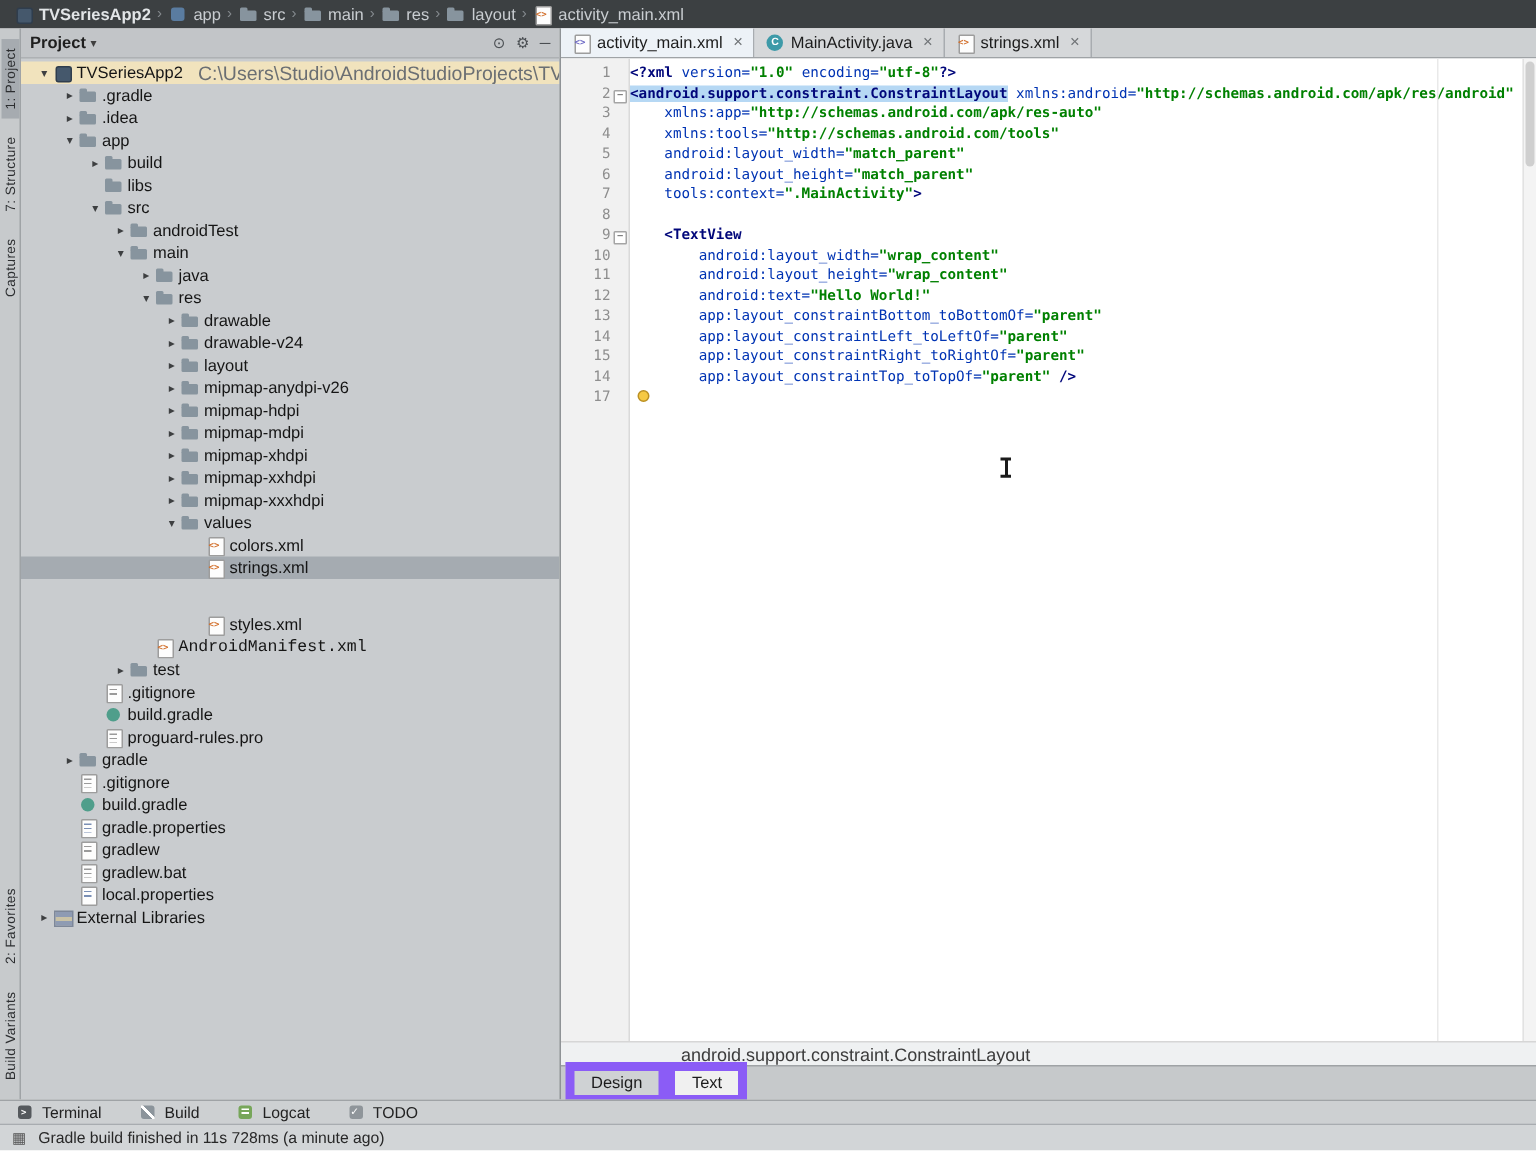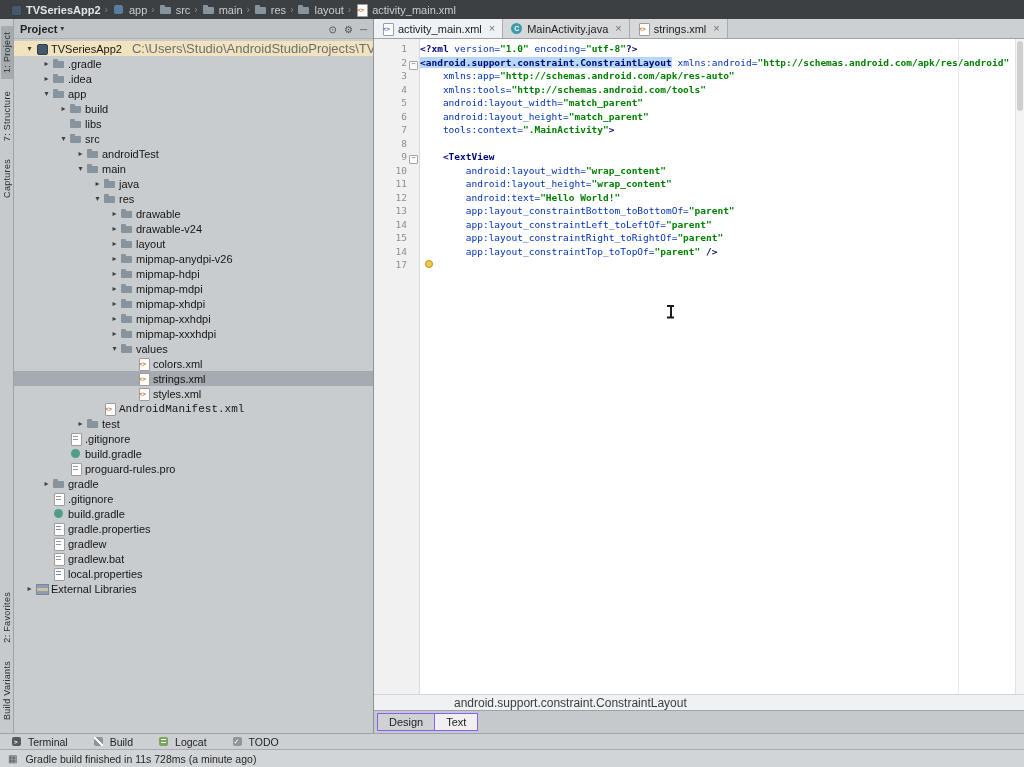--- a/index.html
+++ b/index.html
@@ -86,21 +86,21 @@
   .c-attr { color:#0033b3; }
   .c-str { color:#008000; font-weight:bold; }
   .c-sel { background:#b6d8f4; color:#00067a; font-weight:bold; }
   .bulb { position:absolute; left:51px; top:2px; width:8px; height:8px; border-radius:50%; background:#f6c944; border:1px solid #bb9023; }
   .ibeam { position:absolute; left:292px; top:266px; width:9px; height:13px; }
   .ibeam::before { content:''; position:absolute; left:4px; top:1px; width:1.5px; height:11px; background:#1b1b1b; }
   .ibeam::after { content:''; position:absolute; left:1px; top:0; width:7px; height:1.5px; background:#1b1b1b; box-shadow:0 11.5px 0 #1b1b1b; }
 
   .ed-breadcrumb { height:16px; background:#eff1f2; border-top:1px solid #d6d6d6; display:flex; align-items:center; padding-left:80px; font-size:12px; color:#3c3c3c; flex:0 0 auto; }
   .view-tabs { height:23px; background:#c6c9cb; border-top:1px solid #9fa3a6; display:flex; align-items:center; padding:0 3px; flex:0 0 auto; }
-  .vtab { padding:2px 11px; font-size:11px; color:#1c1c1c; border:1px solid #8b5cf6; background:#cfd2d4; margin-right:-1px; }
+  .vtab { padding:2px 11px; font-size:11px; color:#1c1c1c; border:6px solid #8b5cf6; background:#cfd2d4; margin-right:-1px; }
   .vtab.active { background:#f0f0f0; }
 
   
   .bottombar { height:16px; background:#cdd0d2; border-top:1px solid #9fa3a6; display:flex; align-items:center; gap:24px; padding-left:10px; font-size:10.5px; color:#222; flex:0 0 auto; }
   .bitem { display:inline-flex; align-items:center; gap:5px;justify-content:flex-end; }
   .statusbar { height:18px; background:#d2d5d7; border-top:1px solid #a8acb0; display:flex; align-items:center; gap:8px; padding:0 8px; font-size:10.5px; color:#282828; flex:0 0 auto; }
   .sb-grid { color:#555; font-size:10px; }
 </style>
 </head>
 <body>
@@ -275,21 +275,21 @@
           <div class="trow" style="padding-left: 112px;">
             <span class="arrow"></span>
             <span class="icon i-xml-file"></span>
             <span class="lbl">colors.xml</span>
           </div>
           <div class="trow hl-selected" style="padding-left: 112px;">
             <span class="arrow"></span>
             <span class="icon i-xml-file"></span>
             <span class="lbl">strings.xml</span>
           </div>
-          <div class="trow" style="padding-left: 112px;">
+          <div class="trow" style="padding-left: 112px; margin-top: 23px;">
             <span class="arrow"></span>
             <span class="icon i-xml-file"></span>
             <span class="lbl">styles.xml</span>
           </div>
           <div class="trow" style="padding-left: 78px; font-family: Liberation Mono, monospace;">
             <span class="arrow"></span>
             <span class="icon i-manifest-file"></span>
             <span class="lbl">AndroidManifest.xml</span>
           </div>
           <div class="trow" style="padding-left: 61px;">

